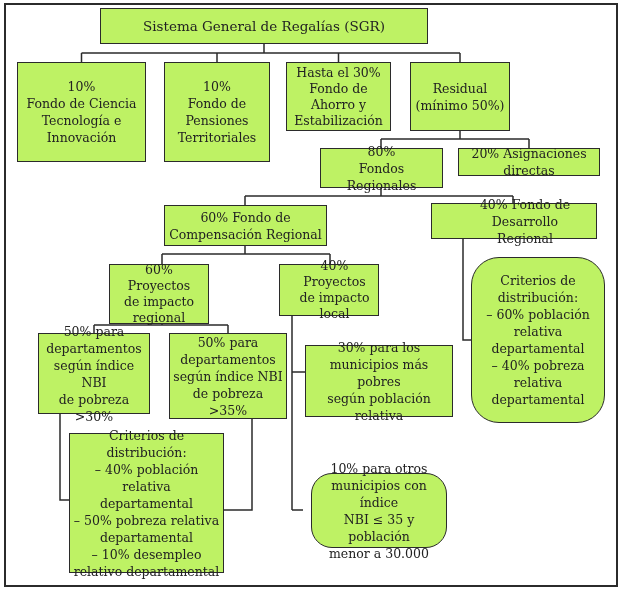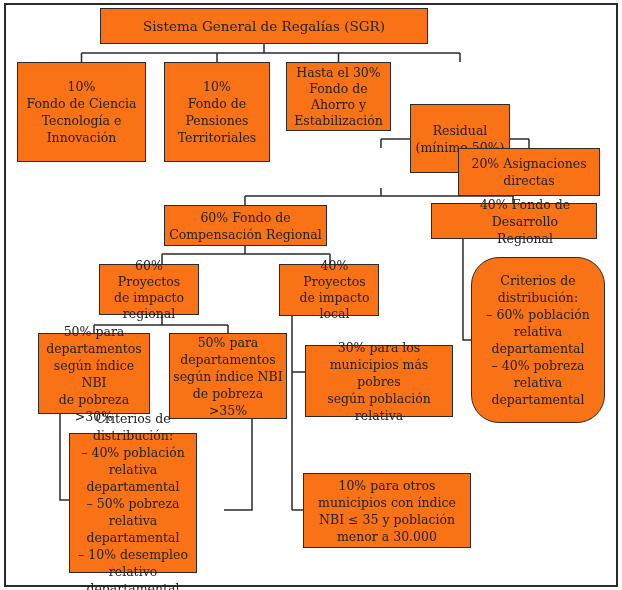--- a/index.html
+++ b/index.html
@@ -16,50 +16,50 @@
     left:4px;top:3px;width:610px;height:580px;
     border:2px solid #2b2b2b;
   }
   #wires{
     position:absolute;left:0;top:0;width:622px;height:590px;
   }
   .node{
     position:absolute;
     box-sizing:border-box;
     border:1px solid #2b2b2b;
-    background:#f97316;
+    background:#bef264;
     display:flex;
     align-items:center;
     justify-content:center;
     text-align:center;
     white-space:pre-line;
     font-size:12.5px;
     line-height:17px;
     padding:1px 2px;
     z-index:2;
   }
   .lh16{line-height:16px;}
   .title{font-size:13.5px;}
   
   .n-sgr            {left:100px;top:8px;  width:328px;height:36px;}
   .n-ciencia        {left:17px; top:62px; width:129px;height:100px;}
   .n-pensiones      {left:164px;top:62px; width:106px;height:100px;}
   .n-ahorro         {left:286px;top:62px; width:105px;height:69px;}
-  .n-residual       {left:410px;top:62px; width:100px;height:69px;margin-top:42px;}
+  .n-residual       {left:410px;top:62px; width:100px;height:69px;}
   .n-fondos         {left:320px;top:148px;width:123px;height:40px;}
-  .n-asignaciones   {left:458px;top:148px;width:142px;height:48px;}
+  .n-asignaciones   {left:458px;top:148px;width:142px;height:28px;}
   .n-compensacion   {left:164px;top:205px;width:163px;height:41px;}
   .n-desarrollo     {left:431px;top:203px;width:166px;height:36px;padding-left:24px;}
-  .n-impacto-regional{left:99px;top:264px;width:100px;height:51px;}
+  .n-impacto-regional{left:109px;top:264px;width:100px;height:60px;}
   .n-impacto-local  {left:279px;top:264px;width:100px;height:52px;padding-left:13px;}
   .n-dep30          {left:38px; top:333px;width:112px;height:81px;}
   .n-dep35          {left:169px;top:333px;width:118px;height:86px;}
   .n-mun30          {left:305px;top:333px;width:148px;height:72px;margin-top:12px;}
-  .n-criterios-fcr  {left:69px; top:433px;width:128px;height:140px;text-align:center;}
-  .n-mun10          {left:303px;top:473px;width:168px;height:75px;}
+  .n-criterios-fcr  {left:69px; top:433px;width:155px;height:140px;text-align:center;}
+  .n-mun10          {left:311px;top:473px;width:136px;height:75px;border-radius:21px;}
   .n-criterios-fdr  {left:471px;top:257px;width:134px;height:166px;border-radius:28px;}
 </style>
 </head>
 <body>
 
 <div id="canvas">
 
   <div id="frame"></div>
 
   <svg id="wires" viewBox="0 0 622 590" xmlns="http://www.w3.org/2000/svg">
@@ -85,20 +85,22 @@
 Fondo de
 Pensiones
 Territoriales</div>
   <div class="node lh16 n-ahorro">Hasta el 30%
 Fondo de
 Ahorro y
 Estabilización</div>
   <div class="node n-residual">Residual
 (mínimo 50%)</div>
 
+  <div class="node n-fondos">80%
+Fondos Regionales</div>
   <div class="node n-asignaciones">20% Asignaciones
 directas</div>
 
   <div class="node n-compensacion">60% Fondo de
 Compensación Regional</div>
   <div class="node n-desarrollo">40% Fondo de Desarrollo
 Regional</div>
 
   <div class="node lh16 n-impacto-regional">60% Proyectos
 de impacto

